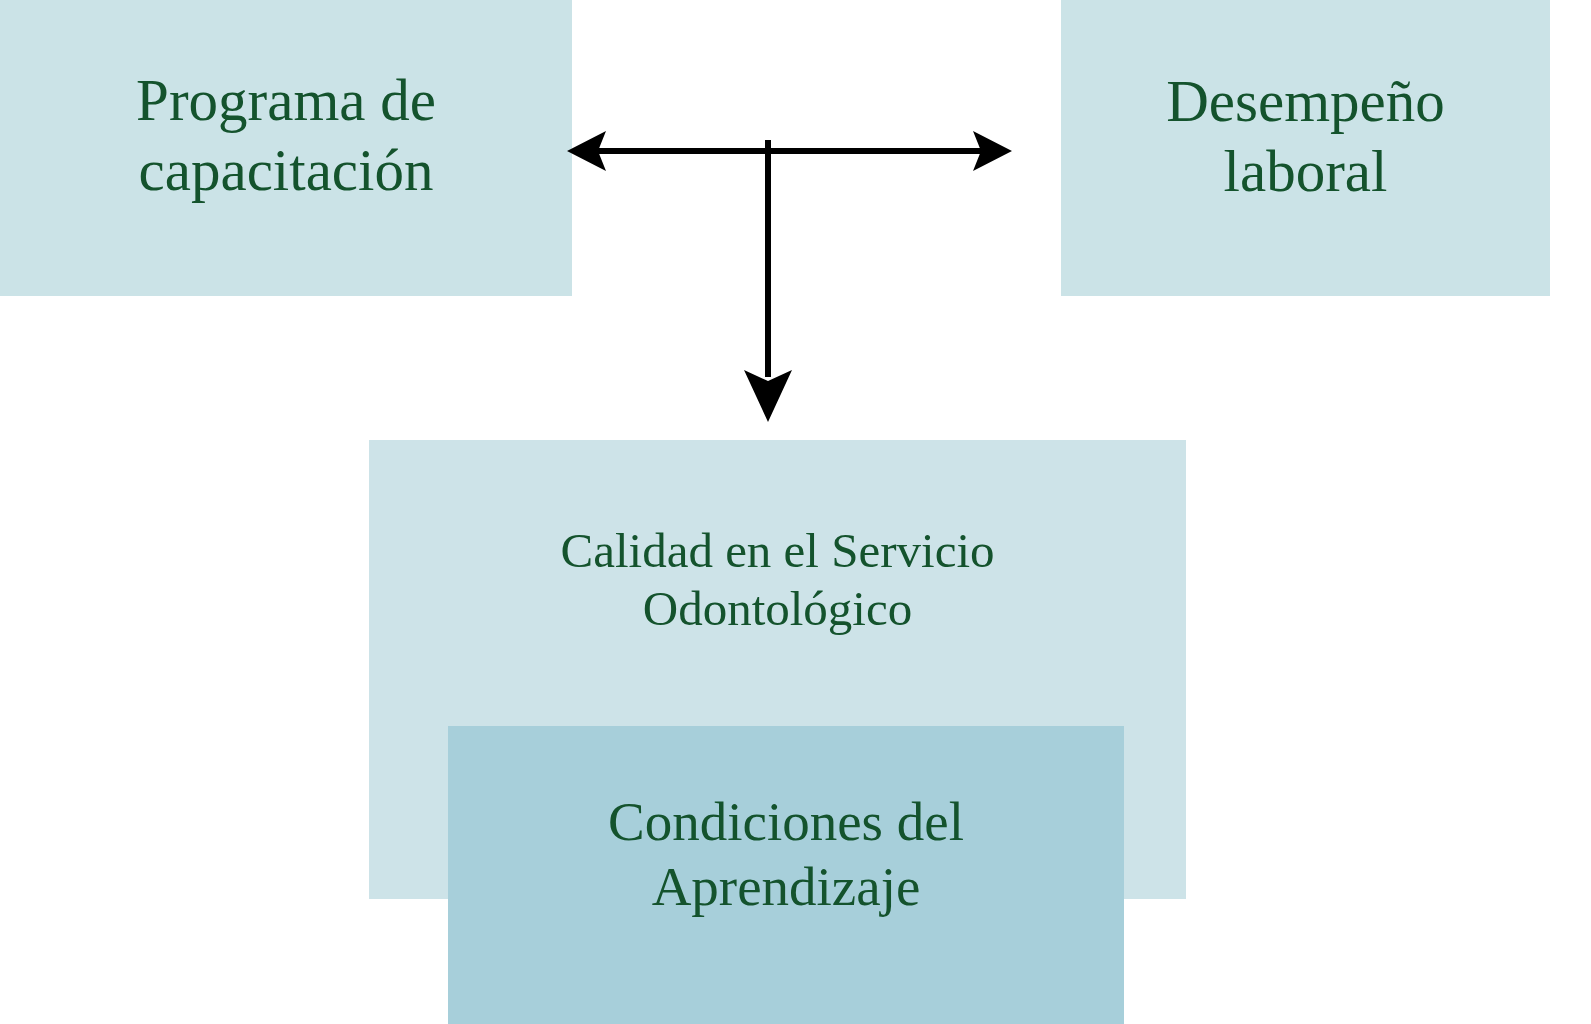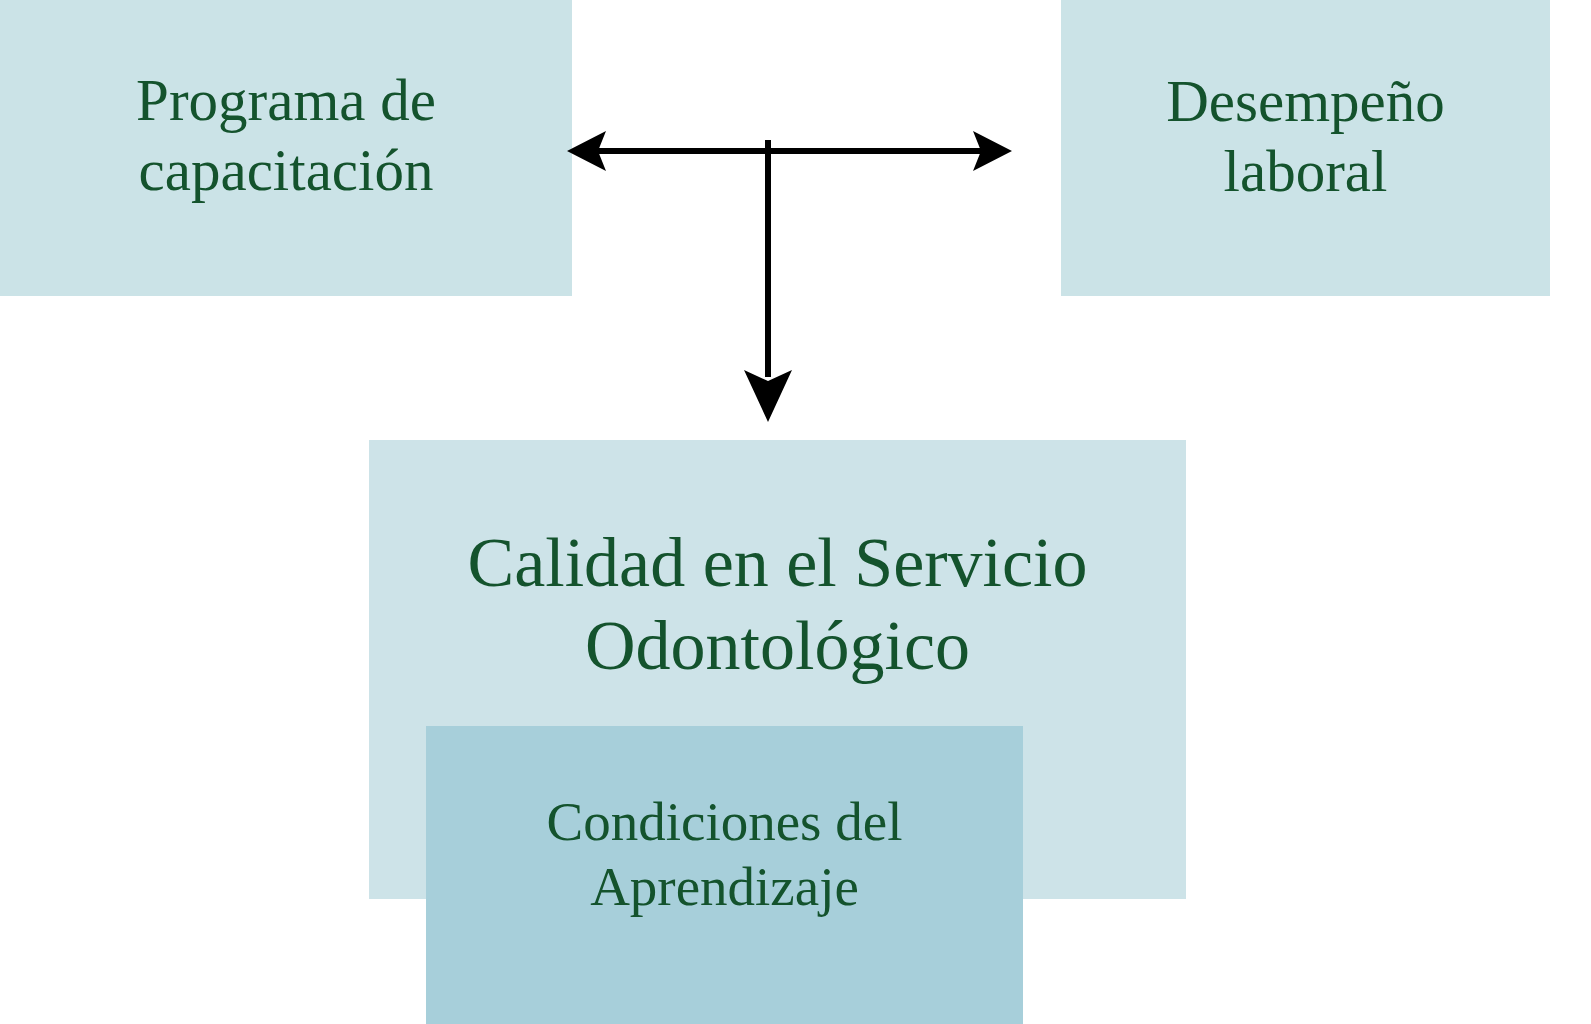--- a/index.html
+++ b/index.html
@@ -56,30 +56,30 @@
     margin-left: 43px;
   }
 
   
   #node-calidad {
     left: 369px;
     top: 440px;
     width: 817px;
     height: 459px;
     background: #cde3e8;
-    font-size: 70px;
+    font-size: 49px;
     align-items: flex-start;
     padding-top: 82px;
   }
 
   
   #node-condiciones {
-    left: 426px;
+    left: 448px;
     top: 726px;
-    width: 597px;
+    width: 676px;
     height: 298px;
     background: #a7cfda;
     font-size: 55px;
     align-items: flex-start;
     padding-top: 64px;
   }
 
   #connectors {
     position: absolute;
     left: 0;

